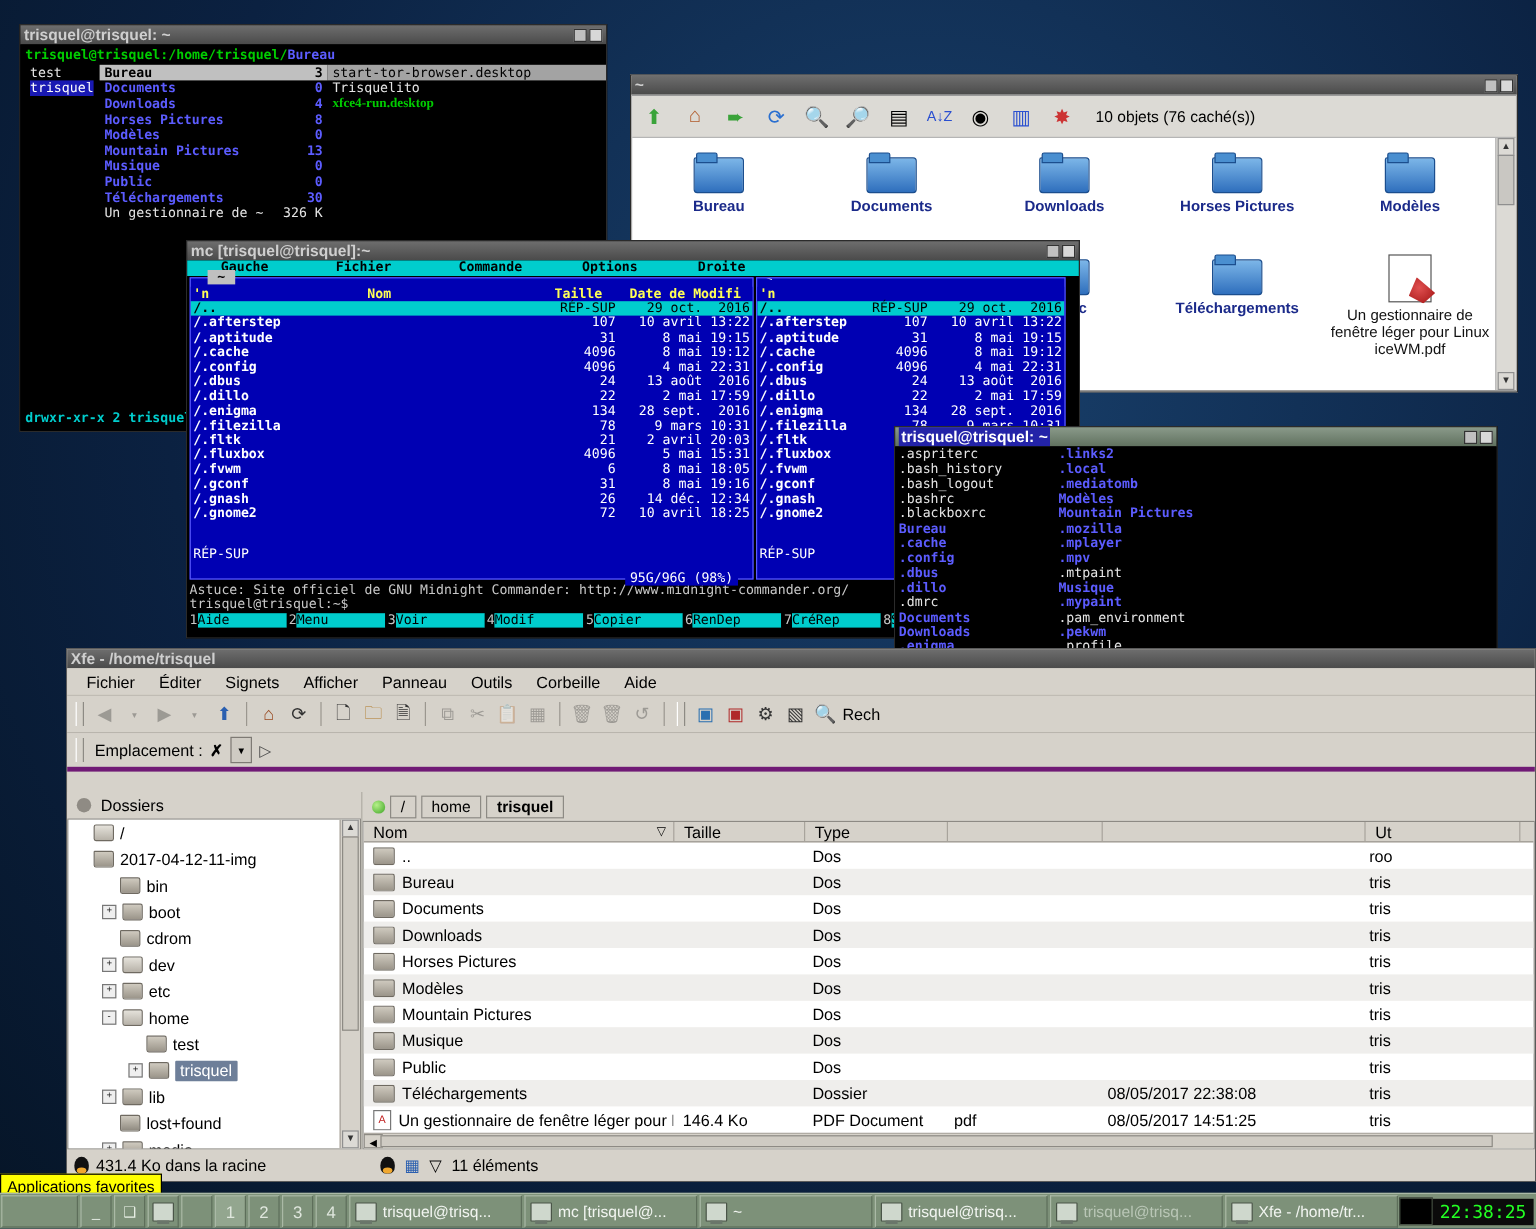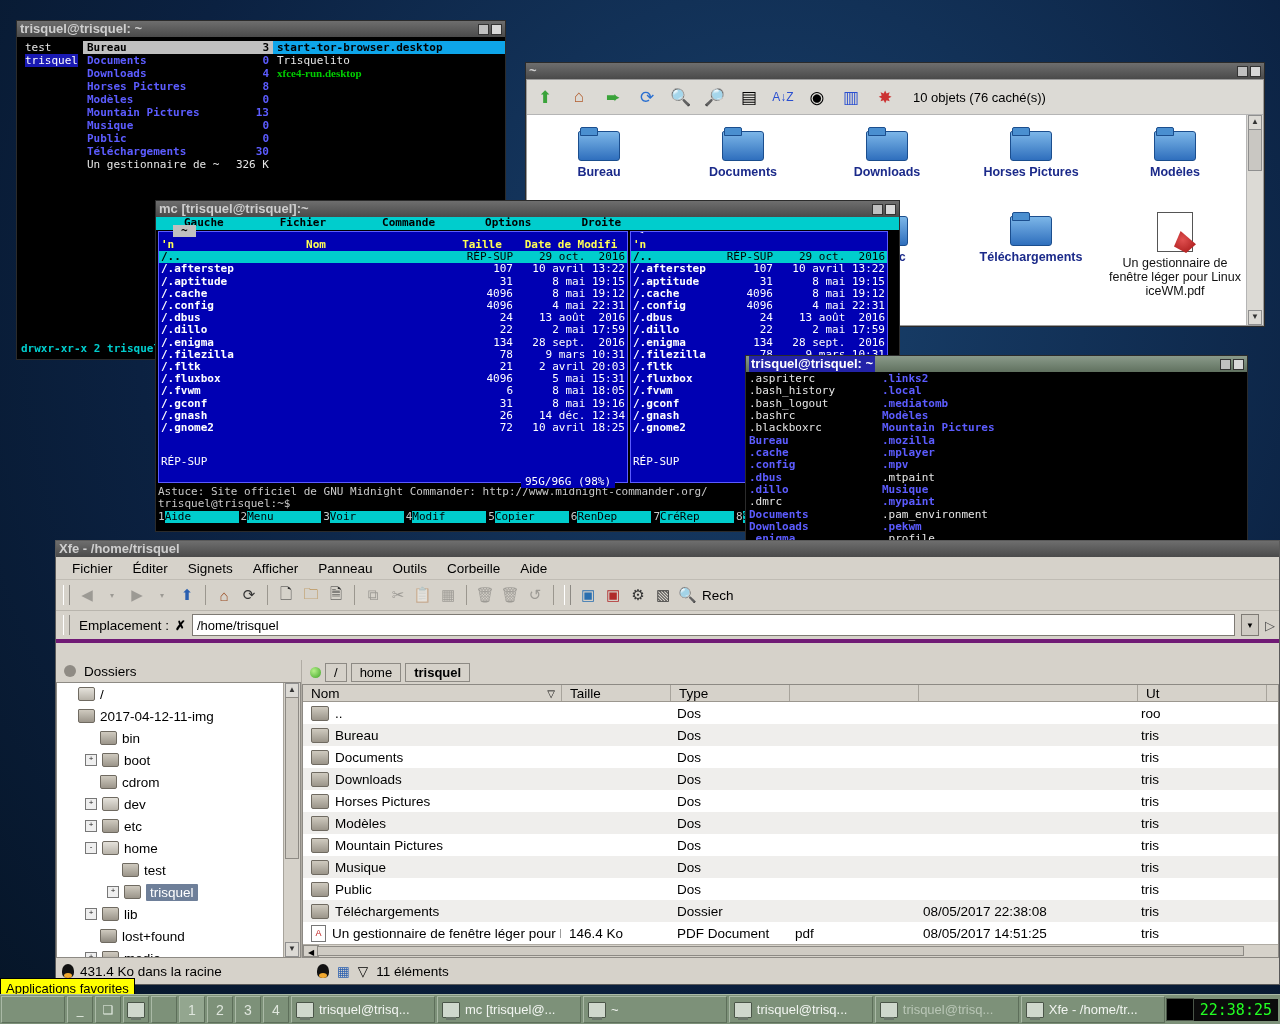--- a/index.html
+++ b/index.html
@@ -32,21 +32,21 @@
   #win1 .body{position:absolute;top:16px;left:0;right:0;bottom:0;background:#000;padding:2px 0 0 4px;}
   #w1path{color:#00cd00;font-weight:bold;font-family:"DejaVu Sans Mono",monospace;font-size:11px;}
   #w1path .b{color:#5c5cff;}
   .rcols{display:flex;margin-top:2px;font-family:"DejaVu Sans Mono",monospace;font-size:11px;line-height:13px;}
   .rc1{width:62px;}
   .rc2{width:190px;}
   .rc3{flex:1;}
   .rrow{display:flex;justify-content:space-between;padding:0 4px;white-space:pre;}
   .sel-w{background:#c0c0c0;color:#000;font-weight:bold;}
   .sel-b{background:#1919b3;color:#fff;}
-  .sel-c{background:#0ea5e9;color:#000;font-weight:bold;}
+  .sel-c{background:#a3a3a3;color:#000;font-weight:normal;}
   .statline{position:absolute;left:4px;bottom:4px;font-family:"DejaVu Sans Mono",monospace;font-size:11px;}
 
   
   #win2{left:525px;top:62px;width:740px;height:265px;border:1px solid #2b2b2b;background:#dcdad5;}
   #win2 .fmbody{position:absolute;top:16px;left:0;right:0;bottom:0;background:#fff;
                 border:1px solid #9a9a9a;box-sizing:border-box;}
   .fmtool{height:34px;background:#dcdad5;border-bottom:1px solid #b5b5b5;
           display:flex;align-items:center;gap:10px;padding:0 6px;}
   .fmtool .ic{width:24px;height:24px;display:flex;align-items:center;justify-content:center;font-size:17px;}
   .fmstatus{font-size:13px;color:#000;margin-left:6px;white-space:nowrap;}
@@ -186,20 +186,21 @@
 
 <div class="win" id="win1">
   <div class="tbar">
     <span class="ttl">trisquel@trisquel: ~</span>
     <span class="tbtns">
       <span class="tbtn"></span>
       <span class="tbtn b2"></span>
     </span>
   </div>
   <div class="body">
+    <div id="w1path"><span>trisquel@trisquel</span><span>:/home/trisquel/</span><span class="b">Bureau</span></div>
 
     <div class="rcols">
       <div class="rc1">
         <div class="rrow"><span class="wht">test</span></div>
         <div class="rrow"><span class="sel-b">trisquel</span></div>
       </div>
       <div class="rc2">
         <div class="rrow sel-w"><span>Bureau</span><span>3</span></div>
         <div class="rrow"><span class="blue">Documents</span><span class="blue">0</span></div>
         <div class="rrow"><span class="blue">Downloads</span><span class="blue">4</span></div>
@@ -568,23 +569,20 @@
       <span class="tbi">⚙</span>
       <span class="tbi">▧</span>
       <span class="tbi">🔍</span>
       <span style="font-size:13.5px">Rech</span>
     </div>
 
     <div class="xloc">
       <span class="grip"></span>
       <span class="lab">Emplacement :</span>
       <span style="font-weight:bold">✗</span>
-      <span class="xinput">
-          <span>/home/trisquel</span>
-        </span>
       <span class="xdrop">▼</span>
       <span style="color:#4a4a4a">▷</span>
     </div>
 
     <div class="xpanes">
       <div class="xtree">
         <div class="xtreehdr">
           <span style="width:12px;height:12px;border-radius:50%;background:#8f8b84;display:inline-block"></span>
           <span>Dossiers</span>
         </div>

